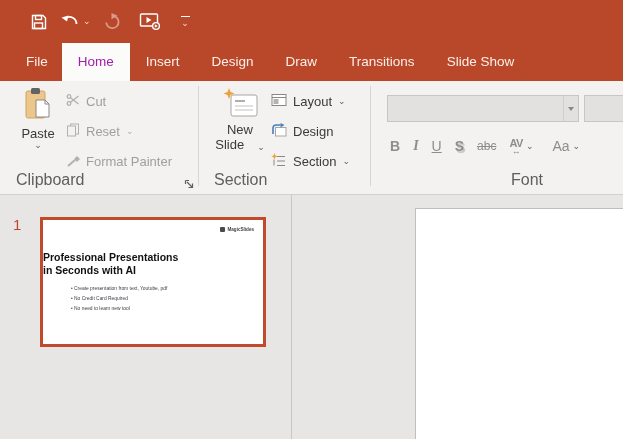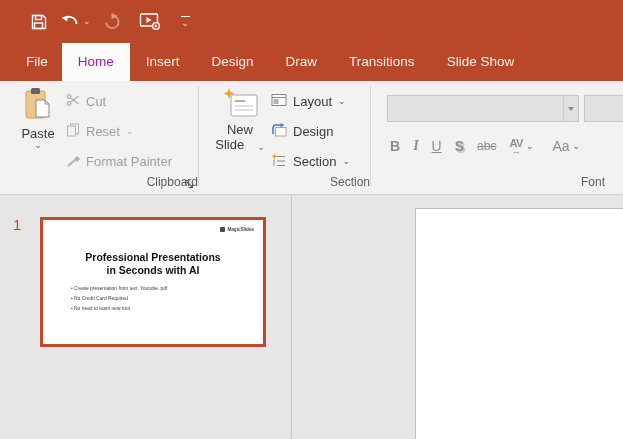--- a/index.html
+++ b/index.html
@@ -22,21 +22,21 @@
   .tabbar{position:absolute;left:0;top:43px;width:623px;height:38px;background:#b9482b;
           display:flex;color:#fcefe9;font-size:13.5px;}
   .tab{line-height:38px;padding:0 16px;cursor:pointer;white-space:nowrap;}
   .tab-file{margin-left:12px;padding:0 14px;}
   .tab.active{background:#fbfbfa;color:#a21caf;}
 
   
   .ribbon{position:absolute;left:0;top:81px;width:623px;height:113px;background:#f3f2f1;
           border-bottom:1px solid #d2d0ce;}
   .grp-sep{position:absolute;top:5px;width:1px;height:100px;background:#d8d6d4;}
-  .grp-label{position:absolute;bottom:5px;font-size:12px;color:#605e5c;text-align:right;}
+  .grp-label{position:absolute;bottom:5px;font-size:16px;color:#605e5c;text-align:left;padding-left:16px;}
   .big-btn{position:absolute;display:flex;flex-direction:column;align-items:center;
            cursor:pointer;color:#3b3a39;font-size:13px;}
   .chev{font-size:9px;color:#605e5c;line-height:9px;}
   .rib-row{position:absolute;height:28px;display:flex;align-items:center;gap:6px;
            font-size:13px;cursor:pointer;}
   .disabled{color:#a19f9d;}
   .enabled{color:#3b3a39;}
   .launcher{position:absolute;cursor:pointer;}
 
   
@@ -60,21 +60,21 @@
 
   
   .content{position:absolute;left:0;top:195px;width:623px;height:244px;}
   .thumb-panel{position:absolute;left:0;top:0;width:291px;height:244px;background:#e7e6e5;}
   .slide-num{position:absolute;left:13px;top:21px;font-size:15px;color:#b9482b;}
   .thumbnail{position:absolute;left:40px;top:22px;width:226px;height:130px;background:#fff;
              border:3px solid #c04a2b;box-sizing:border-box;cursor:pointer;}
   .thumb-logo{position:absolute;right:9px;top:7px;display:flex;align-items:center;gap:2px;}
   .logo-sq{width:5px;height:5px;background:#4a4a4a;border-radius:1px;}
   .logo-txt{font-size:4.6px;font-weight:bold;color:#3f3f3f;}
-  .thumb-title{position:absolute;left:0;top:31px;width:100%;text-align:center;
+  .thumb-title{position:absolute;left:0;top:31px;width:100%;text-align:left;
                font-size:10.5px;font-weight:bold;line-height:12.5px;color:#111;}
   .thumb-bullets{position:absolute;left:28px;top:64px;}
   .bullet{font-size:4.9px;line-height:10px;color:#3c3c46;}
   .bullet::before{content:"• ";}
   .panel-divider{position:absolute;left:291px;top:0;width:1px;height:244px;background:#c8c7c6;cursor:col-resize;}
   .workspace{position:absolute;left:292px;top:0;width:331px;height:244px;background:#e7e6e5;}
   .canvas{position:absolute;left:123px;top:13px;width:212px;height:235px;background:#fff;
           border:1px solid #bfbebd;cursor:text;}
 </style>
 </head>

